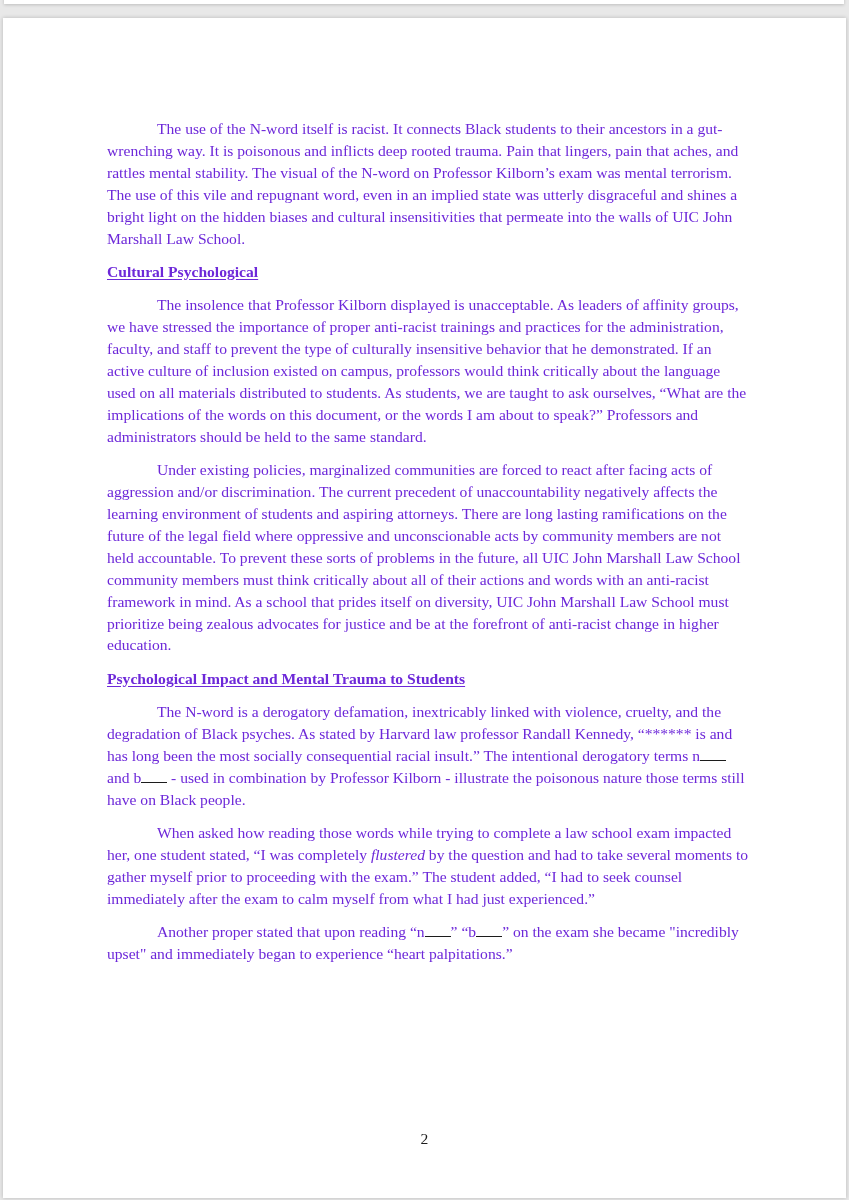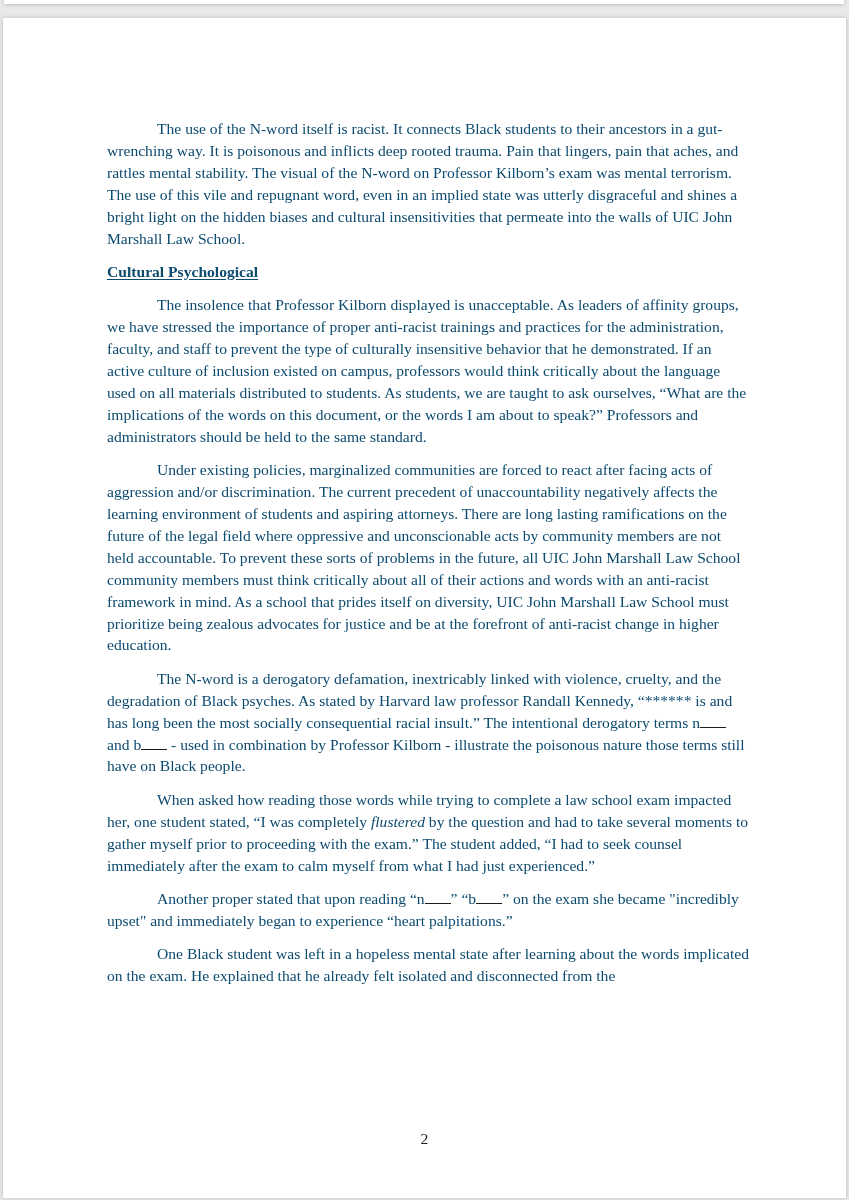--- a/index.html
+++ b/index.html
@@ -35,21 +35,21 @@
     box-shadow: 0 0 4px rgba(0,0,0,0.22);
   }
   .content {
     position: absolute;
     left: 104px;
     top: 100px;
     width: 642px;
     font-family: "Liberation Serif", "DejaVu Serif", serif;
     font-size: 15.6px;
     line-height: 21.9px;
-    color: #0c4a6e;
+    color: #6d28d9;
   }
   .para {
     margin: 0 0 11.5px 0;
     text-indent: 50px;
     text-align: left;
   }
   .heading {
     margin: 0 0 11.5px 0;
     font-weight: bold;
     text-decoration: underline;
@@ -84,26 +84,26 @@
     <div class="content">
 
       <p class="para">The use of the N-word itself is racist. It connects Black students to their ancestors in a gut-wrenching way. It is poisonous and inflicts deep rooted trauma. Pain that lingers, pain that aches, and rattles mental stability. The visual of the N-word on Professor Kilborn’s exam was mental terrorism. The use of this vile and repugnant word, even in an implied state was utterly disgraceful and shines a bright light on the hidden biases and cultural insensitivities that permeate into the walls of UIC John Marshall Law School.</p>
 
       <p class="heading">Cultural Psychological</p>
 
       <p class="para">The insolence that Professor Kilborn displayed is unacceptable. As leaders of affinity groups, we have stressed the importance of proper anti-racist trainings and practices for the administration, faculty, and staff to prevent the type of culturally insensitive behavior that he demonstrated. If an active culture of inclusion existed on campus, professors would think critically about the language used on all materials distributed to students. As students, we are taught to ask ourselves, “What are the implications of the words on this document, or the words I am about to speak?” Professors and administrators should be held to the same standard.</p>
 
       <p class="para">Under existing policies, marginalized communities are forced to react after facing acts of aggression and/or discrimination. The current precedent of unaccountability negatively affects the learning environment of students and aspiring attorneys. There are long lasting ramifications on the future of the legal field where oppressive and unconscionable acts by community members are not held accountable. To prevent these sorts of problems in the future, all UIC John Marshall Law School community members must think critically about all of their actions and words with an anti-racist framework in mind. As a school that prides itself on diversity, UIC John Marshall Law School must prioritize being zealous advocates for justice and be at the forefront of anti-racist change in higher education.</p>
 
+      <p class="heading">Psychological Impact and Mental Trauma to Students</p>
 
       <p class="para"><span>The N-word is a derogatory defamation, inextricably linked with violence, cruelty, and the degradation of Black psyches. As stated by Harvard law professor Randall Kennedy, “****** is and has long been the most socially consequential racial insult.” The intentional derogatory terms n</span><span class="blank"></span><span> and b</span><span class="blank"></span><span> - used in combination by Professor Kilborn - illustrate the poisonous nature those terms still have on Black people.</span></p>
 
       <p class="para"><span>When asked how reading those words while trying to complete a law school exam impacted her, one student stated, “I was completely </span><em>flustered</em><span> by the question and had to take several moments to gather myself prior to proceeding with the exam.” The student added, “I had to seek counsel immediately after the exam to calm myself from what I had just experienced.”</span></p>
 
       <p class="para"><span>Another proper stated that upon reading “n</span><span class="blank"></span><span>” “b</span><span class="blank"></span><span>” on the exam she became "incredibly upset" and immediately began to experience “heart palpitations.”</span></p>
 
-      <p class="para">One Black student was left in a hopeless mental state after learning about the words implicated on the exam. He explained that he already felt isolated and disconnected from the</p>
 
     </div>
 
     <div class="page-number">2</div>
   </div>
 </div>
 
 </body></html>

